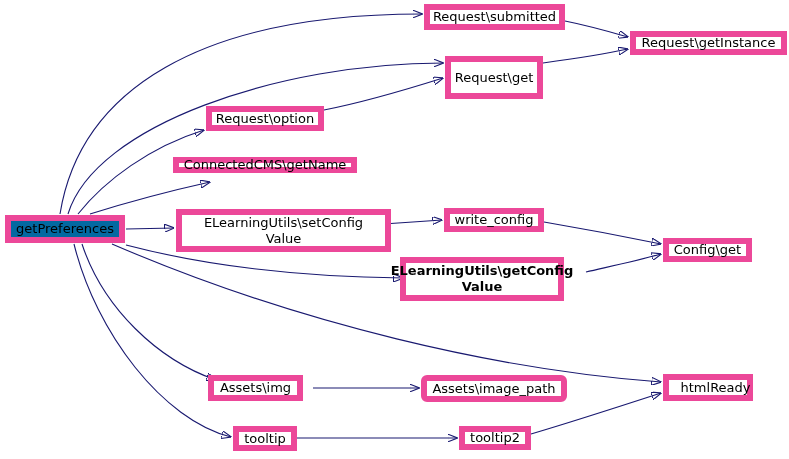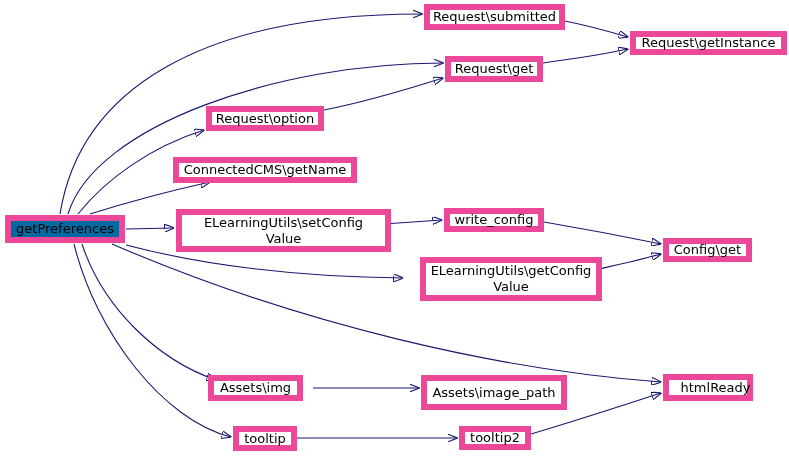--- a/index.html
+++ b/index.html
@@ -39,29 +39,29 @@
     align-items: center;
     justify-content: center;
     text-align: center;
     white-space: pre-line;
     cursor: pointer;
   }
   .node.highlight { background: #0369a1; }
   .n0  { left: 5px;   top: 215px; width: 120px; height: 28px; }
   .n1  { left: 424px; top: 4px;   width: 141px; height: 26px; }
   .n2  { left: 630px; top: 31px;  width: 157px; height: 24px; }
-  .n3  { left: 445px; top: 56px;  width: 98px;  height: 26px; }
+  .n3  { left: 445px; top: 56px;  width: 98px;  height: 43px; }
   .n4  { left: 206px; top: 106px; width: 118px; height: 25px; }
-  .n5  { left: 173px; top: 157px; width: 184px; height: 26px; }
+  .n5  { left: 173px; top: 157px; width: 184px; height: 16px; }
   .n6  { left: 176px; top: 209px; width: 215px; height: 43px; }
   .n7  { left: 444px; top: 208px; width: 100px; height: 24px; }
   .n8  { left: 663px; top: 238px; width: 89px;  height: 24px; text-align: center; }
-  .n9  { left: 420px; top: 257px; width: 182px; height: 44px; }
+  .n9  { left: 400px; top: 257px; width: 164px; height: 44px; font-weight: bold; }
   .n10 { left: 208px; top: 375px; width: 95px;  height: 26px; }
-  .n11 { left: 421px; top: 375px; width: 146px; height: 35px; }
+  .n11 { left: 421px; top: 375px; width: 146px; height: 27px; border-radius: 6px; }
   .n12 { left: 663px; top: 374px; width: 90px;  height: 27px; padding-left: 15px; }
   .n13 { left: 233px; top: 426px; width: 64px;  height: 25px; }
   .n14 { left: 459px; top: 426px; width: 72px;  height: 24px; }
 </style>
 </head>
 <body>
 
 <div id="canvas">
 
   <svg id="edges" viewBox="0 0 789 459" xmlns="http://www.w3.org/2000/svg">

